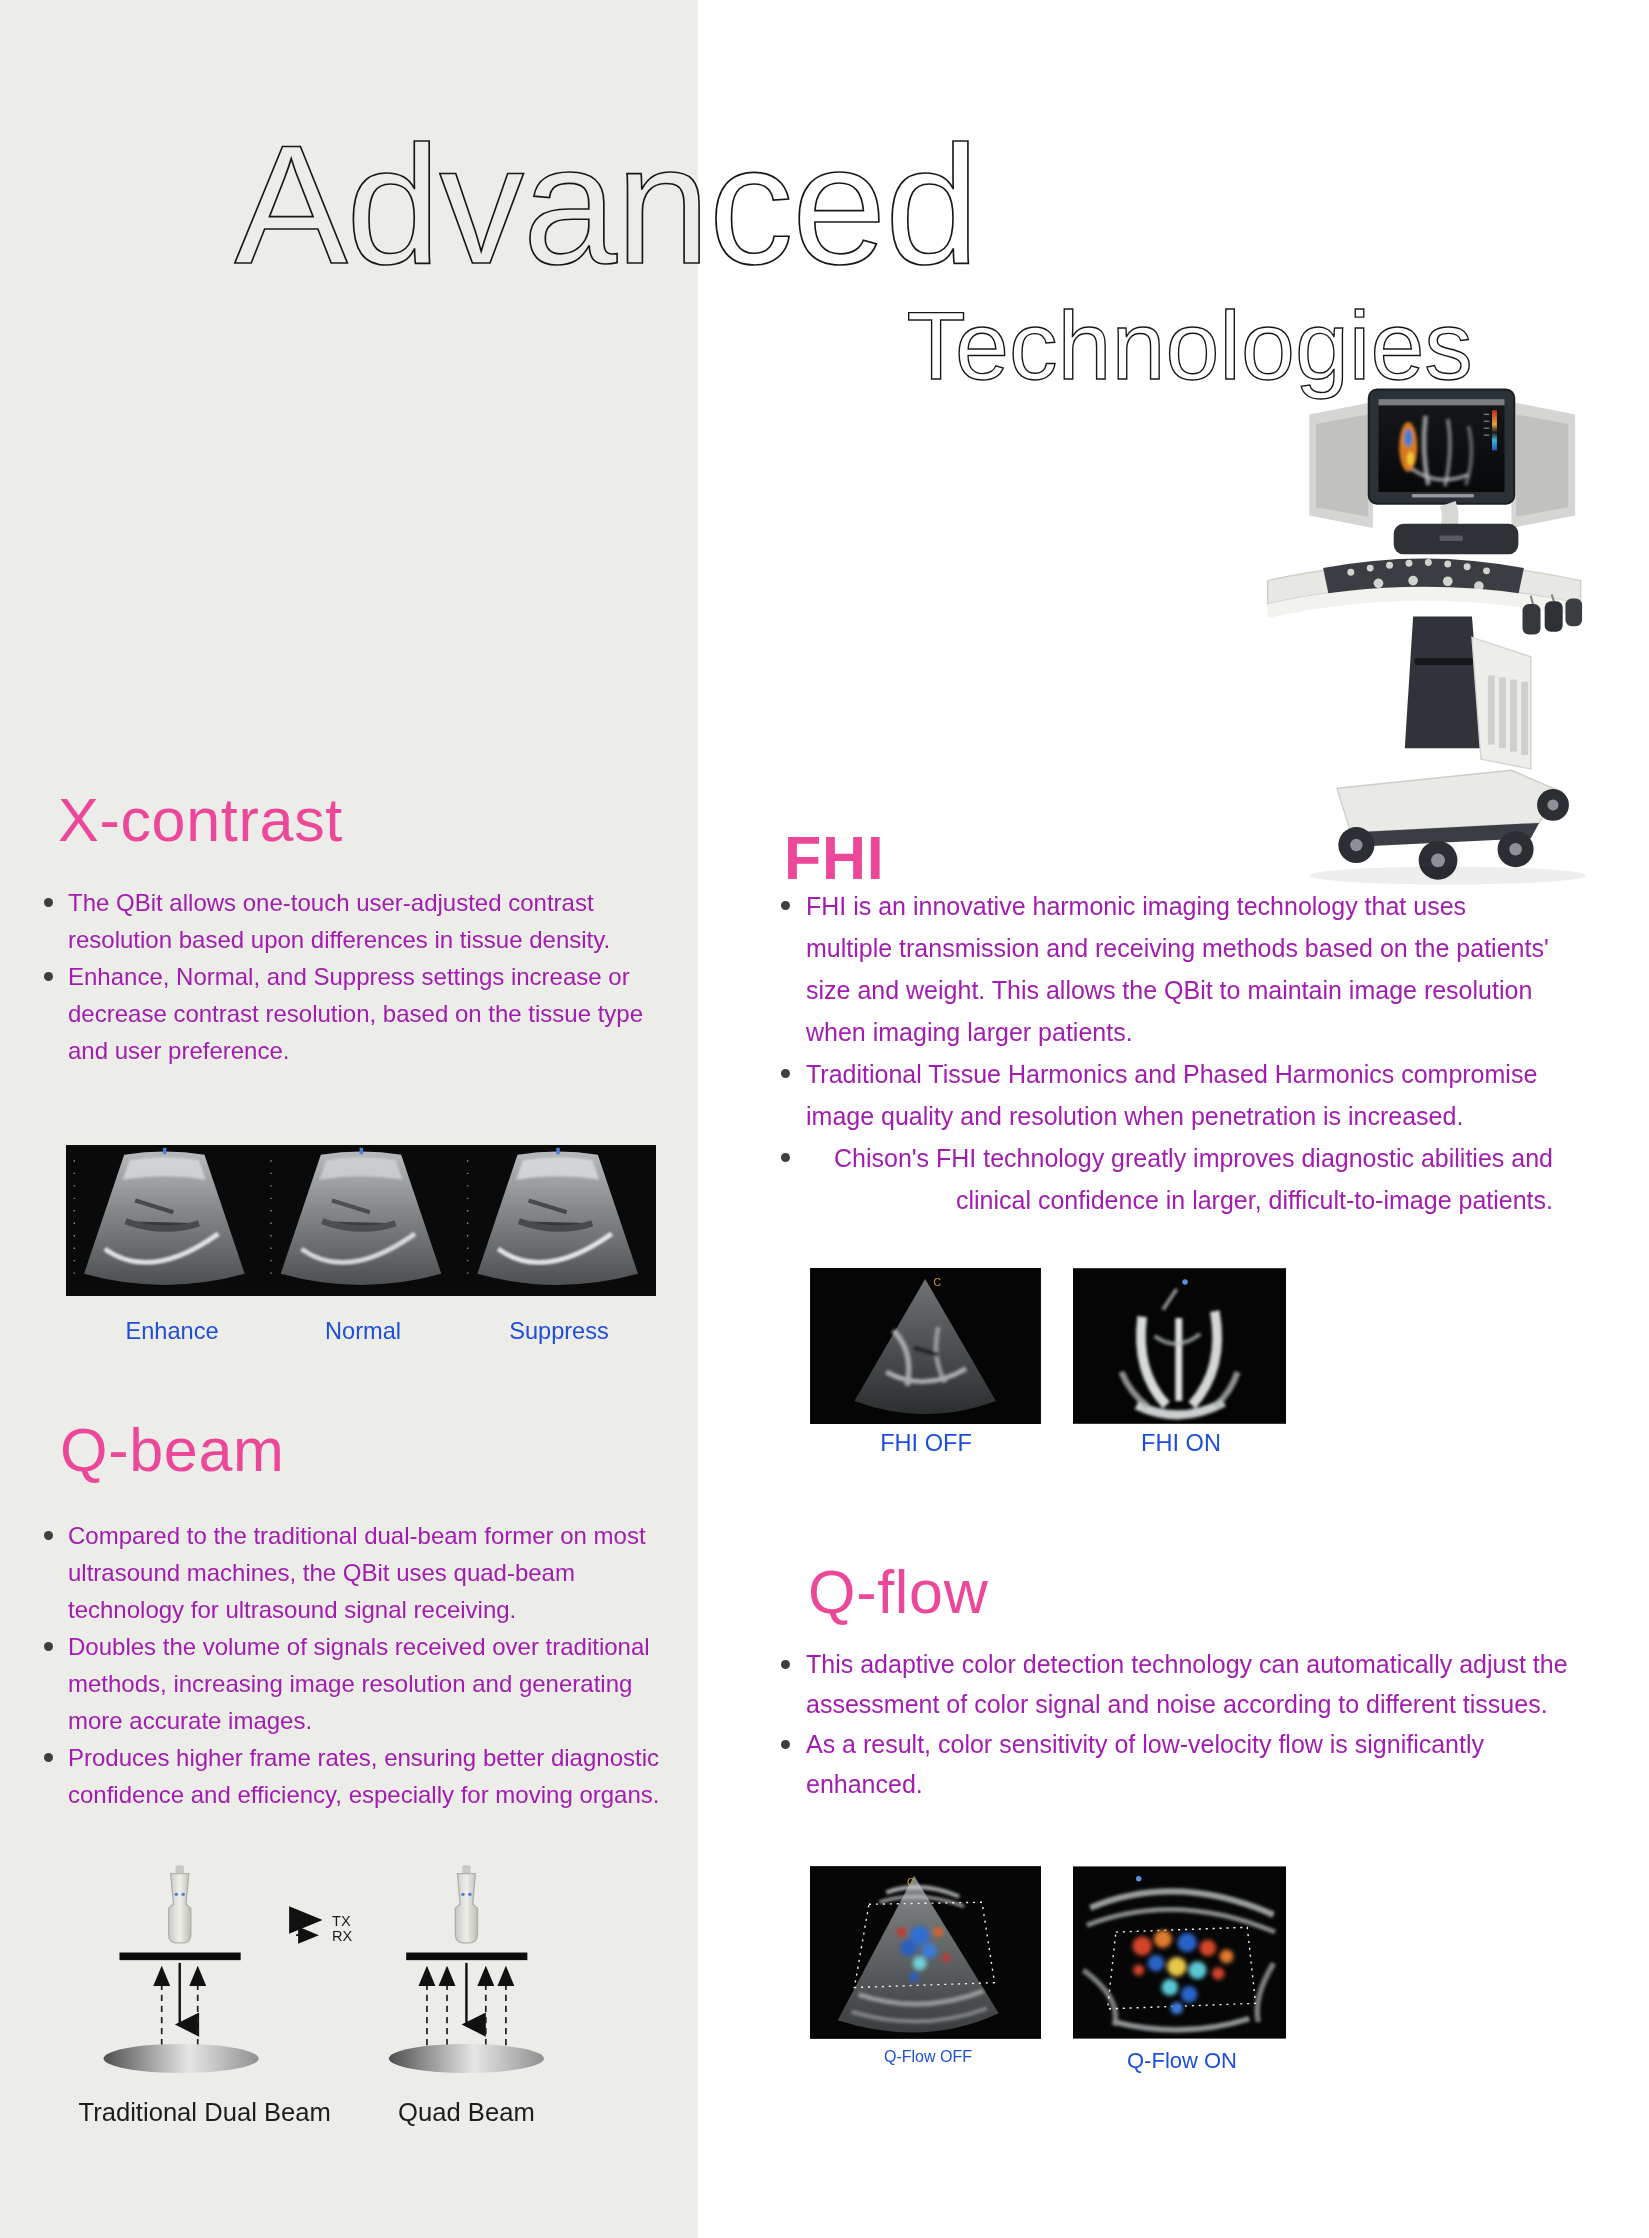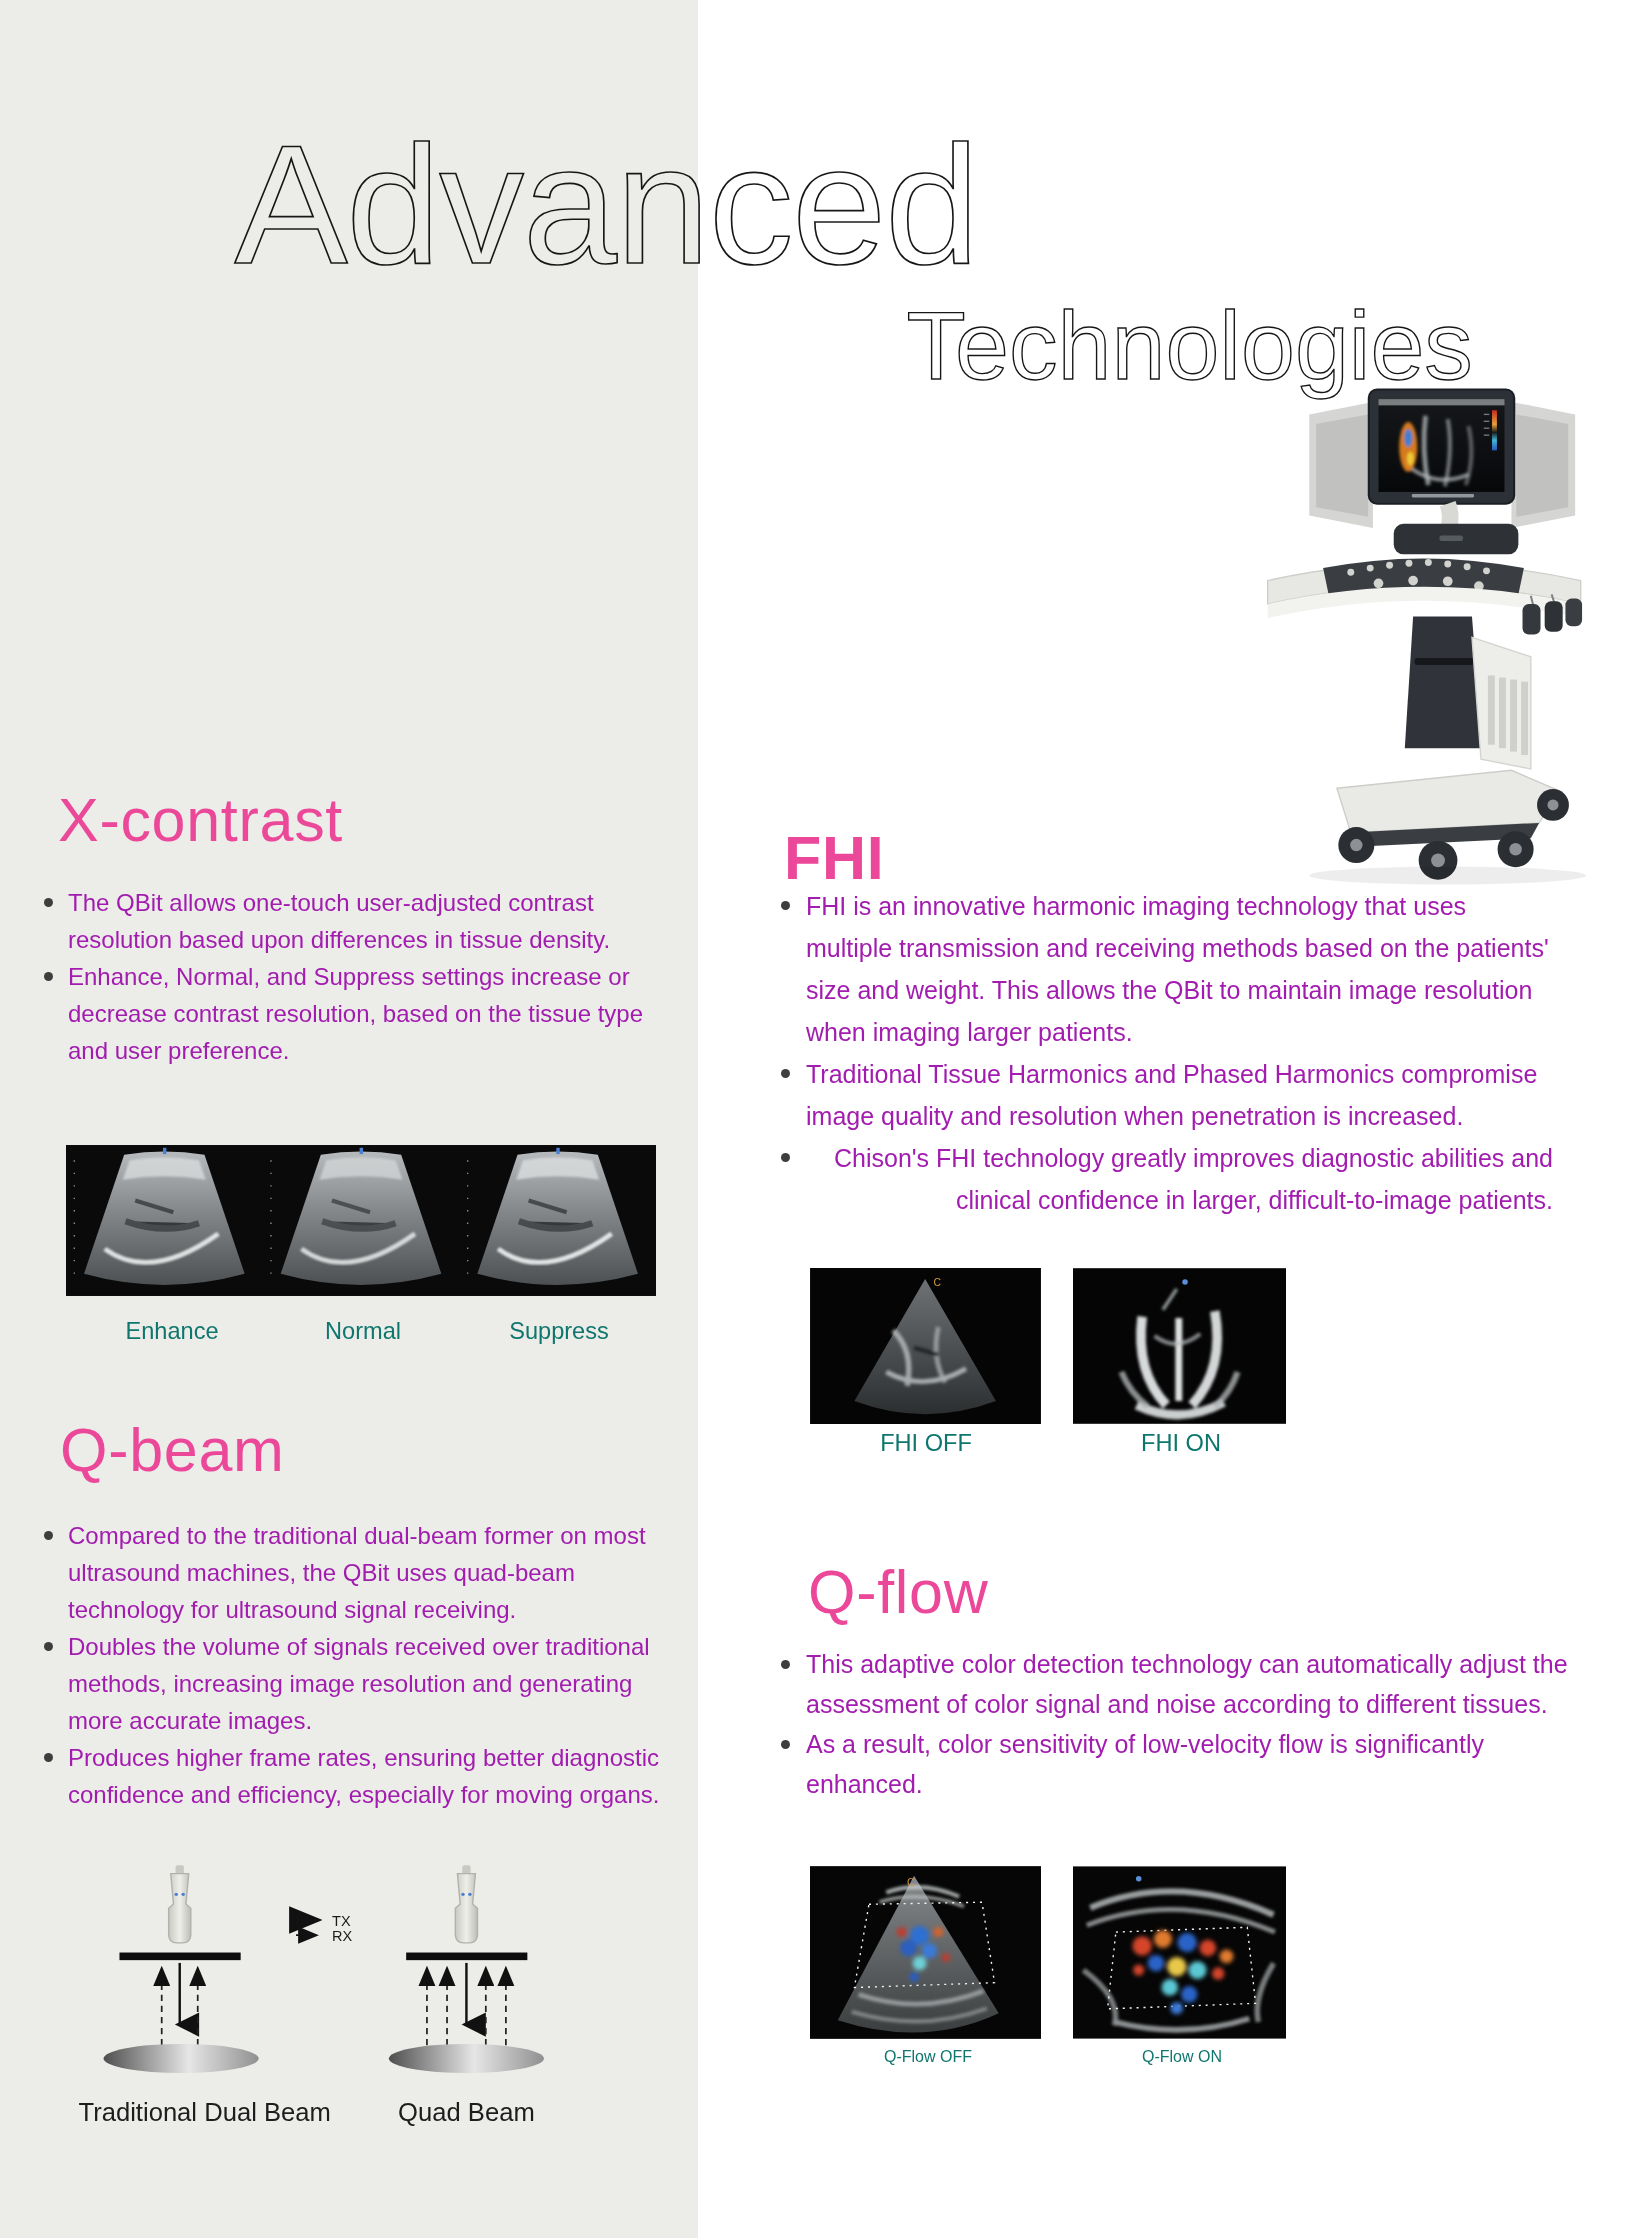--- a/index.html
+++ b/index.html
@@ -10,21 +10,21 @@
   .title-svg text{font-family:"Liberation Sans",sans-serif;fill:none;stroke:#161616;}
   .sec-h{font-size:61px;line-height:1;color:#ec4899;letter-spacing:0.7px;white-space:nowrap;}
   ul.bullets{list-style:none;margin:0;padding:0;color:#a21caf;}
   ul.bullets li{position:relative;padding-left:25px;}
   ul.bullets li::before{content:'';position:absolute;left:0.7px;width:9px;height:9px;
        border-radius:50%;background:#3e3e3e;}
   .col-left ul.bullets{font-size:24px;line-height:37px;}
   .col-left ul.bullets li::before{top:14px;}
   .col-right ul.bullets{font-size:25px;line-height:42px;}
   .col-right ul.bullets li::before{top:16px;}
-  .caption{font-size:23.6px;color:#0f766e;white-space:nowrap;transform:translateX(-50%);}
+  .caption{font-size:23.6px;color:#1d4ed8;white-space:nowrap;transform:translateX(-50%);}
   svg{display:block;}
 </style>
 </head>
 <body>
 
 <div class="abs left-panel"></div>
 
 <svg class="abs title-svg" style="left:229px;top:97px;" width="831" height="222" viewBox="0 0 1200 320">
   <text x="8" y="240" font-size="245" stroke-width="2.4" letter-spacing="-2">Advanced</text>
 </svg>
@@ -382,15 +382,15 @@
       <circle cx="180" cy="150" r="13" fill="#5cc8d4"></circle>
       <circle cx="210" cy="155" r="9" fill="#d4452c"></circle>
       <circle cx="140" cy="175" r="12" fill="#5cc8d4"></circle>
       <circle cx="168" cy="185" r="12" fill="#2a64c8"></circle>
       <circle cx="150" cy="205" r="9" fill="#3a7ad8"></circle>
       <circle cx="95" cy="150" r="8" fill="#d4452c"></circle>
     </g>
   </svg>
 
   <span class="abs caption" style="left:928px;top:2048px;font-size:16px;">Q-Flow OFF</span>
-  <span class="abs caption" style="left:1182px;top:2048px;font-size:16px;">Q-Flow ON</span>
+  <span class="abs caption" style="left:1182px;top:2048px;font-size:22px;">Q-Flow ON</span>
 </div>
 
 
 </body></html>

